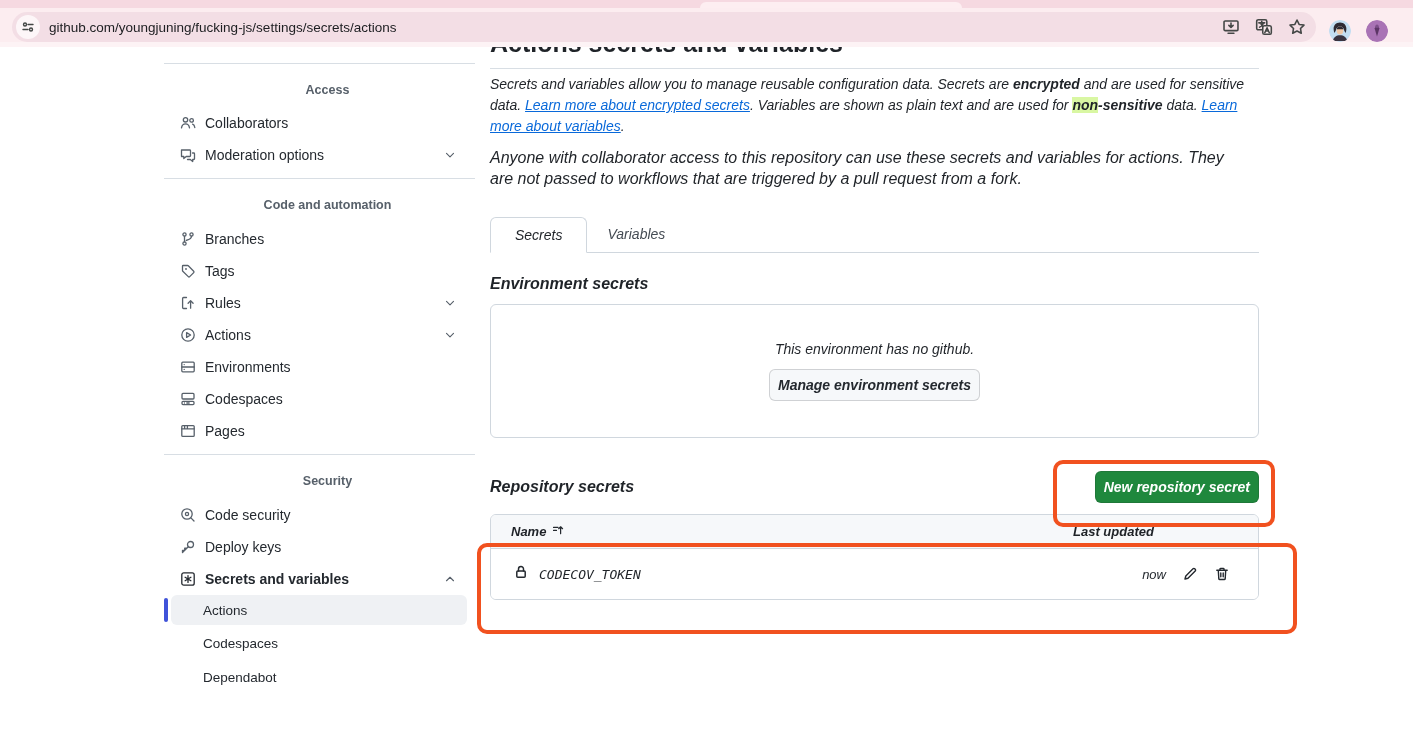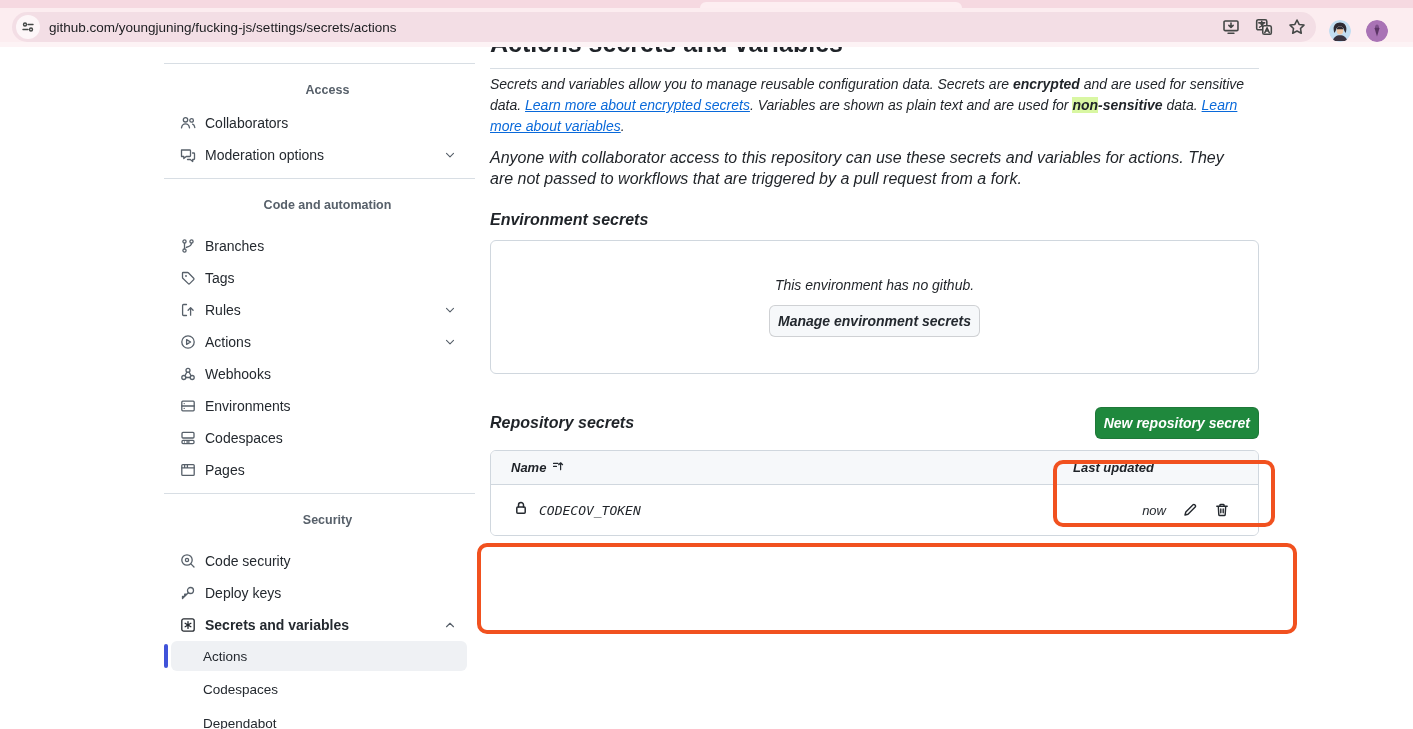--- a/index.html
+++ b/index.html
@@ -21,21 +21,21 @@
   .pill-icons { margin-left:auto; display:flex; align-items:center; gap:15px; }
   .chrome-ic svg { display:block; }
   .avatars { display:flex; align-items:center; gap:15px; margin-left:13px; }
   .avatar { width:22px; height:22px; border-radius:50%; overflow:hidden; }
 
   
   #sidebar { position:absolute; left:164px; top:47px; width:311px; }
   .sb-divider { height:1px; background:#d8dee4; }
   .sb-label { margin:19px 0 0 16px; font-size:12.5px; font-weight:700; color:#57606a; line-height:14px;text-align:center; }
   .sb-items { margin-top:10px; }
-  .sb-items2 { margin-top:18px; }
+  .sb-items2 { margin-top:11px; }
   .sb-item { height:32px; display:flex; align-items:center; padding:0 18px 0 16px; gap:9px;
      font-size:14px; color:#24292f; cursor:pointer; }
   .sb-item .sb-ic { width:16px; height:16px; flex:0 0 16px; display:flex; }
   .sb-item .sb-chev { margin-left:auto; display:flex; }
   .sb-item.bold { font-weight:700; }
   .sb-sub { margin-left:7px; height:32px; display:flex; align-items:center; padding-left:32px;
      font-size:13.5px; color:#24292f; cursor:pointer; }
   .sb-sub.active { height:30px; margin-right:8px; background:#eff1f4; border-radius:6px; position:relative; }
   .sb-sub.active::before { content:""; position:absolute; left:-7px; top:3px; width:4px; height:24px;
      border-radius:2px; background:#4053d9; }
@@ -227,31 +227,20 @@
       <span>Actions</span>
       <span class="sb-chev">
         <svg class="oc" width="14" height="14" viewBox="0 0 16 16">
             <path d="M4 6.2l4 4 4-4"></path>
           </svg>
       </span>
     </div>
     <div class="sb-item">
       <span class="sb-ic">
         <svg class="oc" width="16" height="16" viewBox="0 0 16 16">
-          <circle cx="8" cy="4.3" r="2"></circle>
-            <circle cx="3.8" cy="11.5" r="2"></circle>
-            <circle cx="12.2" cy="11.5" r="2"></circle>
-          <path d="M6.9 6L5 9.6M9.1 6l1.9 3.6M5.8 11.5h4.4"></path>
-        </svg>
-      </span>
-      <span>Webhooks</span>
-    </div>
-    <div class="sb-item">
-      <span class="sb-ic">
-        <svg class="oc" width="16" height="16" viewBox="0 0 16 16">
           <rect x="1.8" y="3.2" width="12.4" height="9.6" rx="1"></rect>
             <path d="M1.8 8h12.4"></path>
           <circle cx="4.2" cy="5.6" r=".7" fill="#57606a" stroke="none"></circle>
           <circle cx="4.2" cy="10.4" r=".7" fill="#57606a" stroke="none"></circle>
         </svg>
       </span>
       <span>Environments</span>
     </div>
     <div class="sb-item">
       <span class="sb-ic">
@@ -325,20 +314,24 @@
 
 <div id="main">
   <h1 id="page-title">Actions secrets and variables</h1>
   <div id="title-divider"></div>
 
   <div id="main-flow">
     <p class="intro"><span>Secrets and variables allow you to manage reusable configuration data. Secrets are </span><strong>encrypted</strong><span> and are used for sensitive data. </span><a>Learn more about encrypted secrets</a><span>. Variables are shown as plain text and are used for </span><span class="hl">non</span><strong>-sensitive</strong><span> data. </span><a>Learn more about variables</a><span>.</span></p>
 
     <p class="para2">Anyone with collaborator access to this repository can use these secrets and variables for actions. They are not passed to workflows that are triggered by a pull request from a fork.</p>
 
+    <div class="tabnav">
+      <div class="tab active">Secrets</div>
+      <div class="tab">Variables</div>
+    </div>
 
     <div class="sec-heading">Environment secrets</div>
     <div id="env-box">
       <div id="env-empty">This environment has no github.</div>
       <div class="btn btn-default">Manage environment secrets</div>
     </div>
 
     <div class="repo-head-row">
       <div class="sec-heading">Repository secrets</div>
       <div class="btn btn-primary">New repository secret</div>

